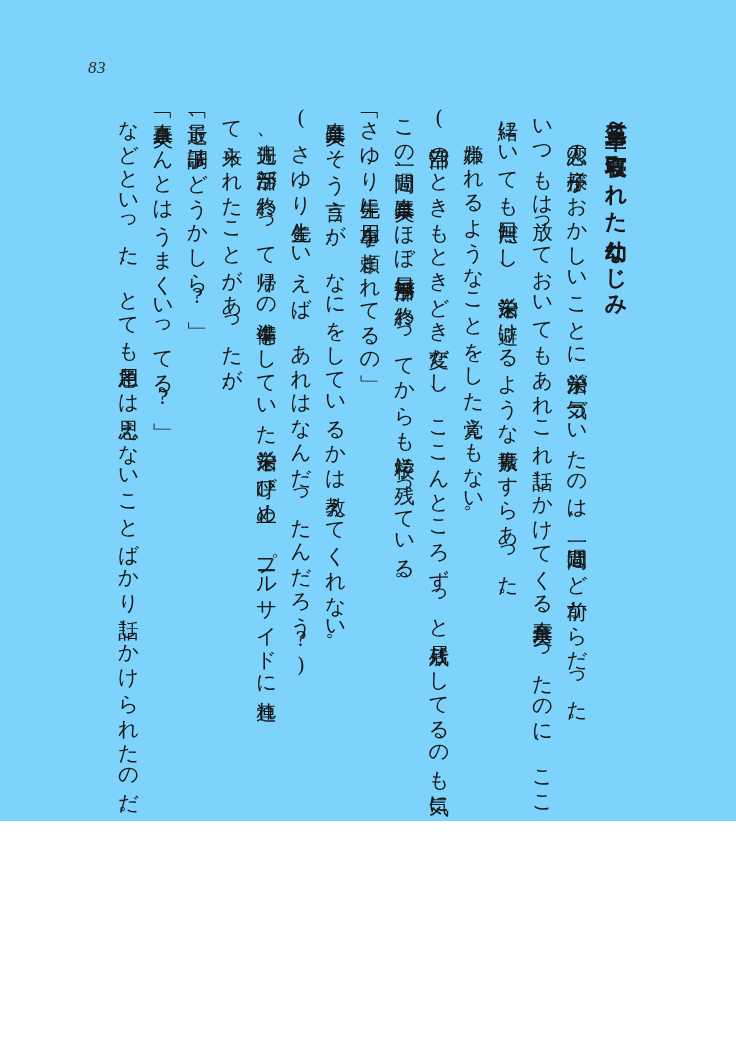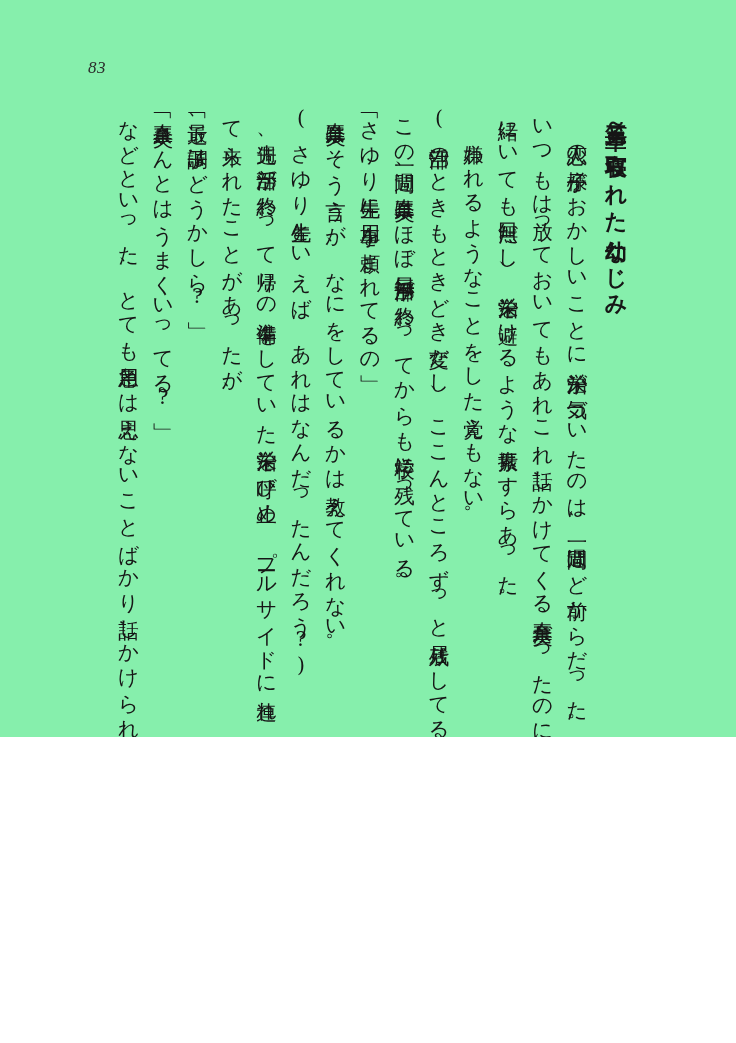--- a/index.html
+++ b/index.html
@@ -3,22 +3,22 @@
 <meta charset="utf-8">
 <style>
   html, body {
     margin: 0;
     padding: 0;
     background: #ffffff;
   }
   .page {
     position: relative;
     width: 736px;
-    height: 737px;
-    background: #86efac;
+    height: 821px;
+    background: #7dd3fc;
     overflow: hidden;
     font-family: "Liberation Serif", "DejaVu Serif", serif;
     color: #1a1a1a;
   }
   .page-number {
     position: absolute;
     top: 58px;
     left: 88px;
     font-family: "Liberation Serif", "DejaVu Serif", serif;
     font-style: italic;

